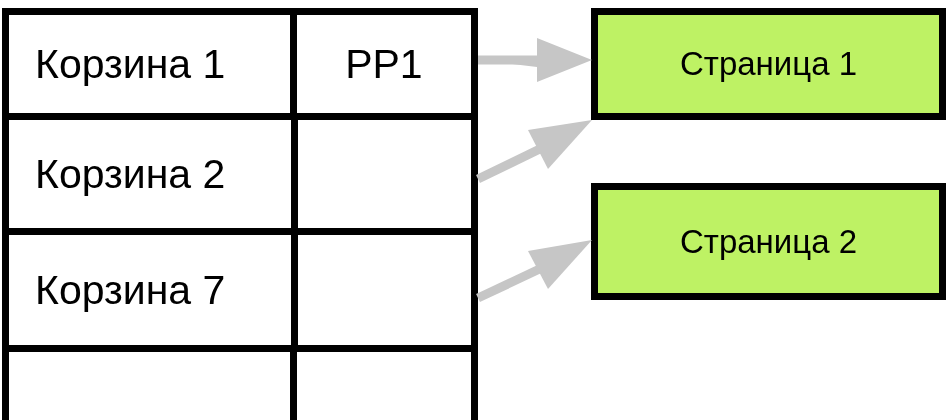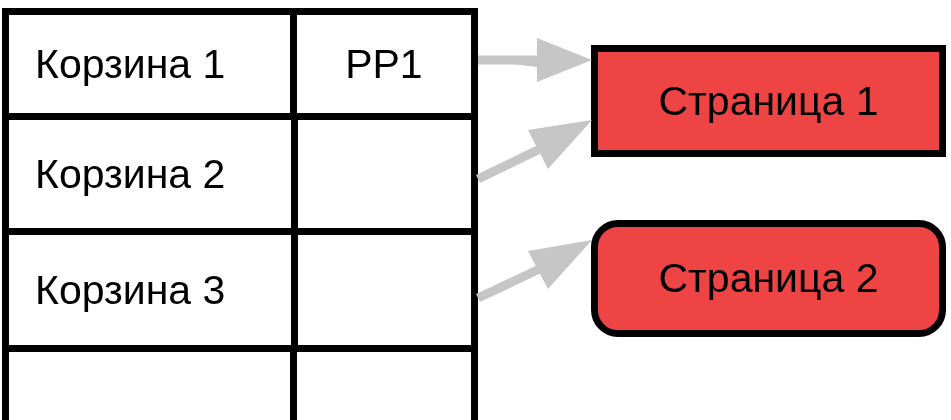--- a/index.html
+++ b/index.html
@@ -62,40 +62,38 @@
     width: 175px;
     justify-content: center;
     font-size: 41px;
   }
 
   
   .page-box {
     position: absolute;
     box-sizing: border-box;
     border: 7px solid #000;
-    background: #ef4444;
+    background: #bef264;
     display: flex;
     align-items: center;
     justify-content: center;
-    font-size: 41px;
+    font-size: 33px;
     white-space: nowrap;
-    margin-top: 37px;
   }
   #page-box-1 {
     left: 591px;
     top: 8px;
     width: 355px;
     height: 112px;
   }
   #page-box-2 {
     left: 591px;
     top: 183px;
     width: 355px;
     height: 117px;
-    border-radius: 27px;
   }
 
   
   #arrows {
     position: absolute;
     left: 0;
     top: 0;
     width: 951px;
     height: 420px;
     pointer-events: none;
@@ -111,21 +109,21 @@
     <div class="grid-row divided" style="top:0px; height:105px;">
       <div class="cell cell-basket">Корзина 1</div>
       <div class="cell cell-pp">PP1</div>
     </div>
 
     <div class="grid-row divided" style="top:105px; height:115px;">
       <div class="cell cell-basket">Корзина 2</div>
     </div>
 
     <div class="grid-row divided" style="top:220px; height:117px;">
-      <div class="cell cell-basket">Корзина 3</div>
+      <div class="cell cell-basket">Корзина 7</div>
     </div>
 
     <div class="grid-row" style="top:337px; height:83px;">
       <div class="cell cell-basket"></div>
       <div class="cell cell-pp"></div>
     </div>
 
   </div>
 
   <div class="page-box" id="page-box-1">

